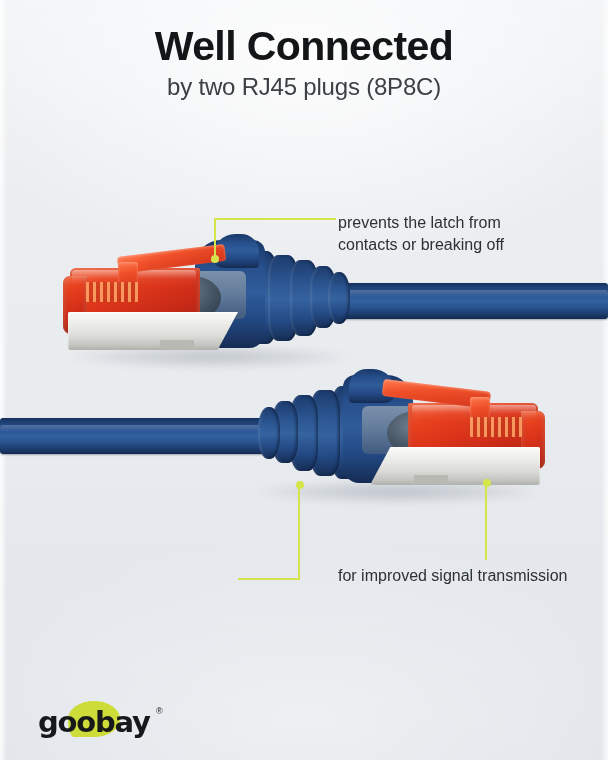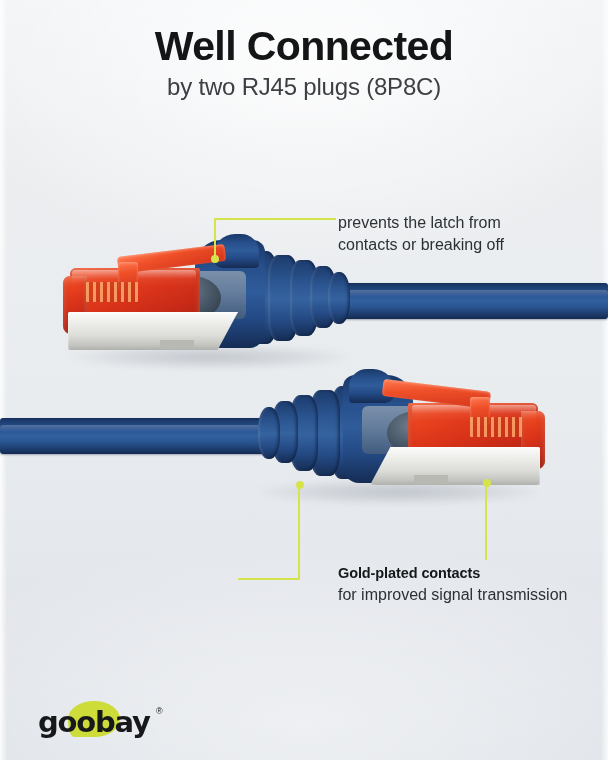--- a/index.html
+++ b/index.html
@@ -247,21 +247,20 @@
   <div class="lead" id="lead-gold-v"></div>
   <div class="lead-dot" id="lead-gold-dot"></div>
 
   <div class="callout" id="callout-latch">
     <div class="c-line">prevents the latch from</div>
     <div class="c-line">contacts or breaking off</div>
   </div>
 
 
   <div class="callout" id="callout-gold">
-    <div class="c-head">Gold-plated contacts</div>
     <div class="c-line">for improved signal transmission</div>
   </div>
 
   <div id="logo">
     <div class="logo-blob"></div>
     <div class="logo-text">goobay</div>
     <div class="logo-reg">®</div>
   </div>
 </div>
 

